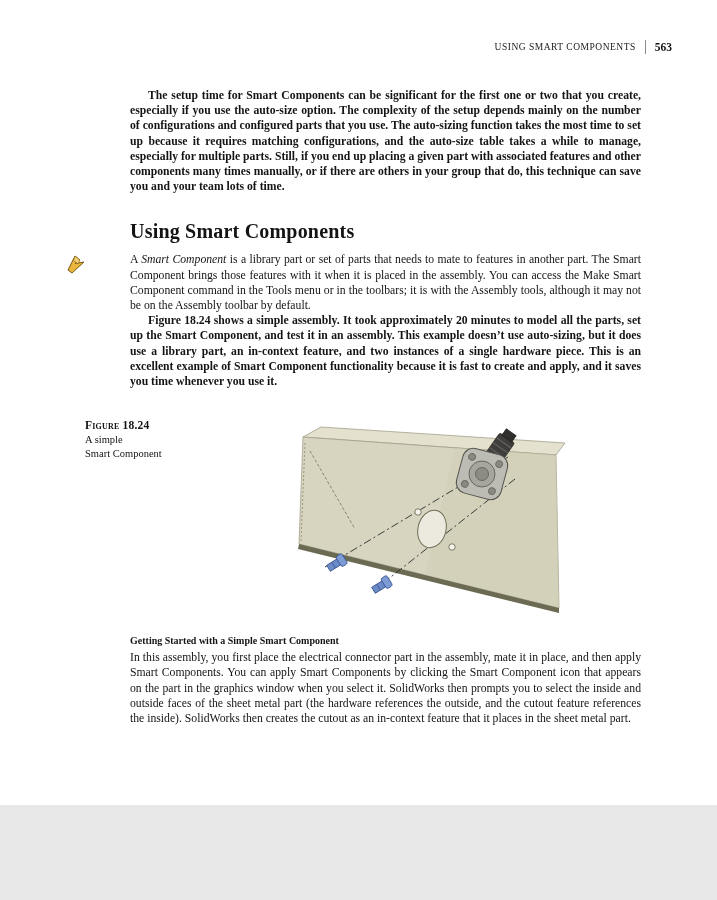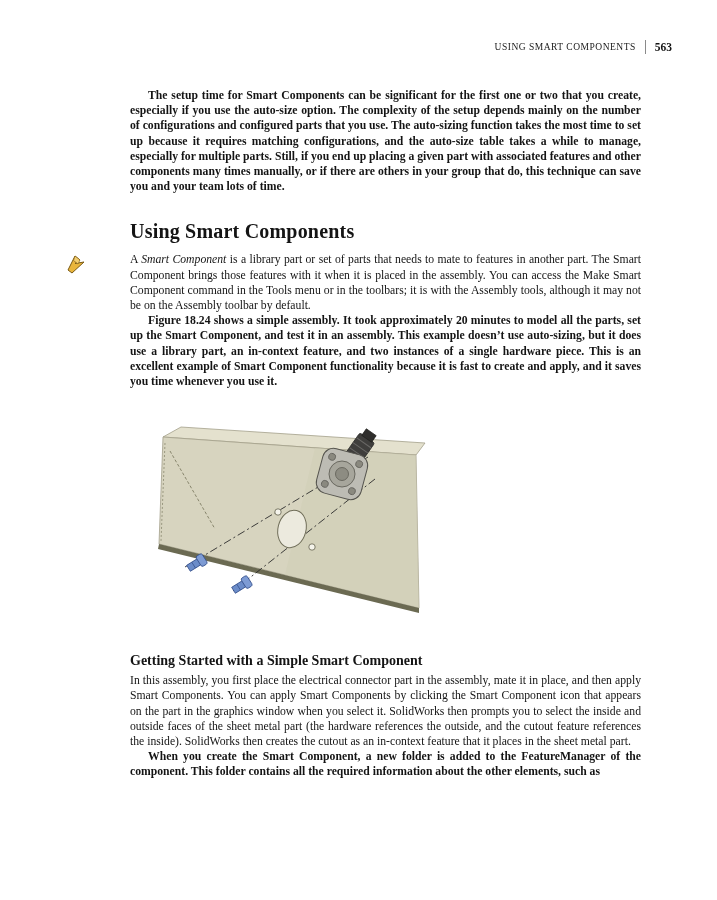--- a/index.html
+++ b/index.html
@@ -1,19 +1,19 @@
 <!DOCTYPE html>
 <html><head>
 <meta charset="utf-8">
 <style>
   * { margin:0; padding:0; box-sizing:border-box; }
   html,body { background:#e8e8e8; }
   .page {
     position:relative;
-    width:717px; height:900px;
+    width:717px; height:805px;
     margin:0 auto;
     background:#ffffff;
     font-family:"Liberation Serif", serif;
     color:#141414;
     overflow:hidden;
   }
   .running-header {
     position:absolute; top:40px; right:45px;
     display:flex; align-items:center; gap:9px;
   }
@@ -30,22 +30,22 @@
   }
   .body-col p {
     font-size:11.7px; line-height:15.2px; text-align:justify;
   }
   p.indent { text-indent:18px;font-weight:bold; }
   h1.section-title {
     font-size:20px; font-weight:bold; letter-spacing:0.2px;
     margin-top:26px; margin-bottom:9px;
   }
   h2.subsection-title {
-    font-size:14px; font-weight:bold;
-    margin-top:36px; margin-bottom:4px;
+    font-size:10px; font-weight:bold;
+    margin-top:18px; margin-bottom:4px;
   }
   .ital { font-style:italic; }
 
   .margin-icon {
     position:absolute; left:64px; top:252px; width:24px; height:24px;
   }
 
   .figure-row {
     display:flex; margin-left:-45px; margin-top:28px; height:200px;
   }
@@ -79,20 +79,25 @@
 
     <p class="indent">The setup time for Smart Components can be significant for the first one or two that you create, especially if you use the auto-size option. The complexity of the setup depends mainly on the number of configurations and configured parts that you use. The auto-sizing function takes the most time to set up because it requires matching configurations, and the auto-size table takes a while to manage, especially for multiple parts. Still, if you end up placing a given part with associated features and other components many times manually, or if there are others in your group that do, this technique can save you and your team lots of time.</p>
 
     <h1 class="section-title">Using Smart Components</h1>
 
     <p><span>A </span><span class="ital">Smart Component</span><span> is a library part or set of parts that needs to mate to features in another part. The Smart Component brings those features with it when it is placed in the assembly. You can access the Make Smart Component command in the Tools menu or in the toolbars; it is with the Assembly tools, although it may not be on the Assembly toolbar by default.</span></p>
 
     <p class="indent">Figure 18.24 shows a simple assembly. It took approximately 20 minutes to model all the parts, set up the Smart Component, and test it in an assembly. This example doesn’t use auto-sizing, but it does use a library part, an in-context feature, and two instances of a single hardware piece. This is an excellent example of Smart Component functionality because it is fast to create and apply, and it saves you time whenever you use it.</p>
 
     <div class="figure-row">
+      <div class="fig-caption">
+        <div class="fig-label">Figure 18.24</div>
+        <div class="fig-caption-line">A simple</div>
+        <div class="fig-caption-line">Smart Component</div>
+      </div>
       <div class="fig-image">
         <svg width="292" height="200" viewBox="0 0 292 200">
 
           <g>
 
             <polygon points="28,20 46,10 290,26 281,38" fill="#e4e1ce" stroke="#a3a08a" stroke-width="0.8"></polygon>
 
             <polygon points="28,20 281,38 284,191 24,127" fill="#d7d4bf" stroke="#a3a08a" stroke-width="0.8"></polygon>
 
             <polygon points="180,31 281,38 284,191 150,158" fill="#d0cdb6" opacity="0.55"></polygon>
@@ -148,16 +153,15 @@
             <line x1="-3.5" y1="4" x2="3.5" y2="4" stroke="#35508c" stroke-width="0.7"></line>
           </g>
         </svg>
       </div>
     </div>
 
     <h2 class="subsection-title">Getting Started with a Simple Smart Component</h2>
 
     <p>In this assembly, you first place the electrical connector part in the assembly, mate it in place, and then apply Smart Components. You can apply Smart Components by clicking the Smart Component icon that appears on the part in the graphics window when you select it. SolidWorks then prompts you to select the inside and outside faces of the sheet metal part (the hardware references the outside, and the cutout feature references the inside). SolidWorks then creates the cutout as an in-context feature that it places in the sheet metal part.</p>
 
-    <p class="indent">When you create the Smart Component, a new folder is added to the FeatureManager of the component. This folder contains all the required information about the other elements, such as</p>
 
   </div>
 </div>
 
 </body></html>

